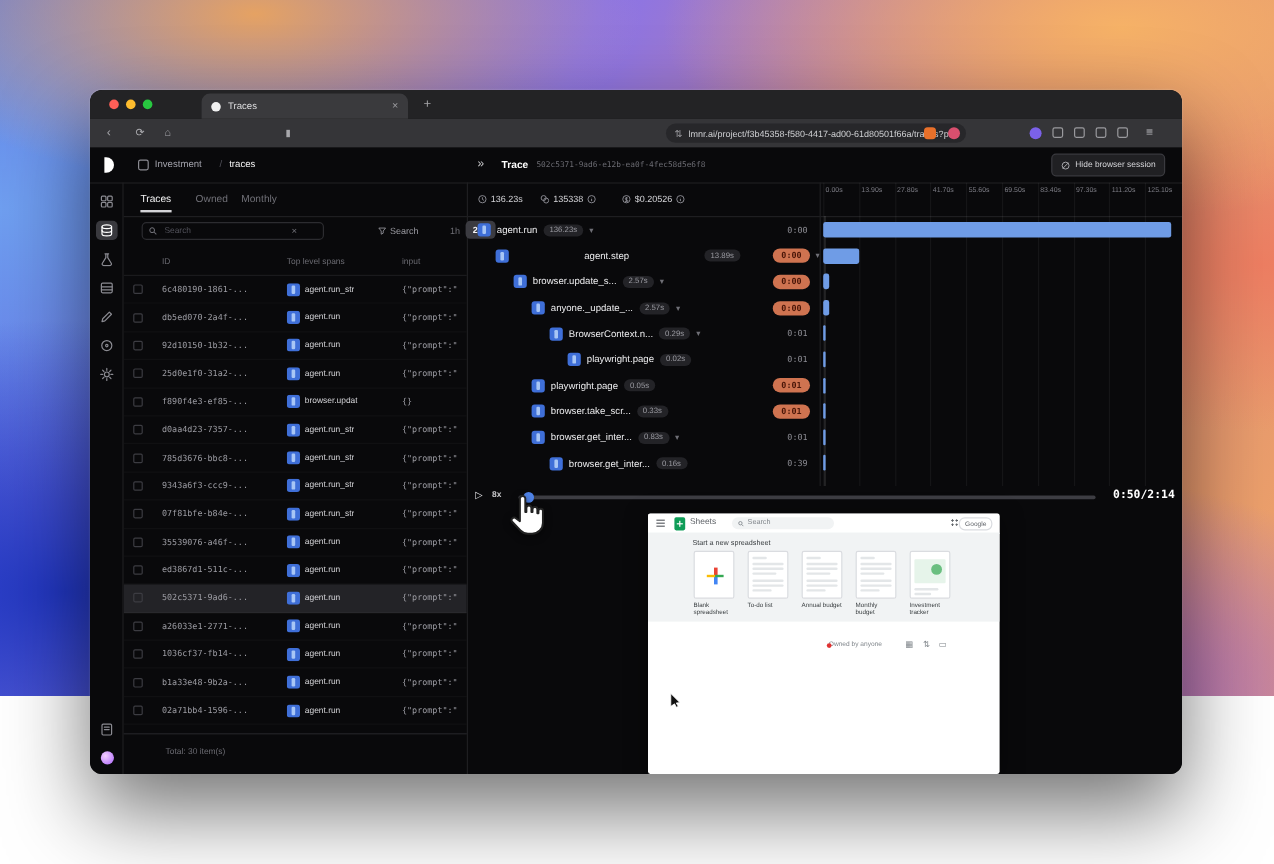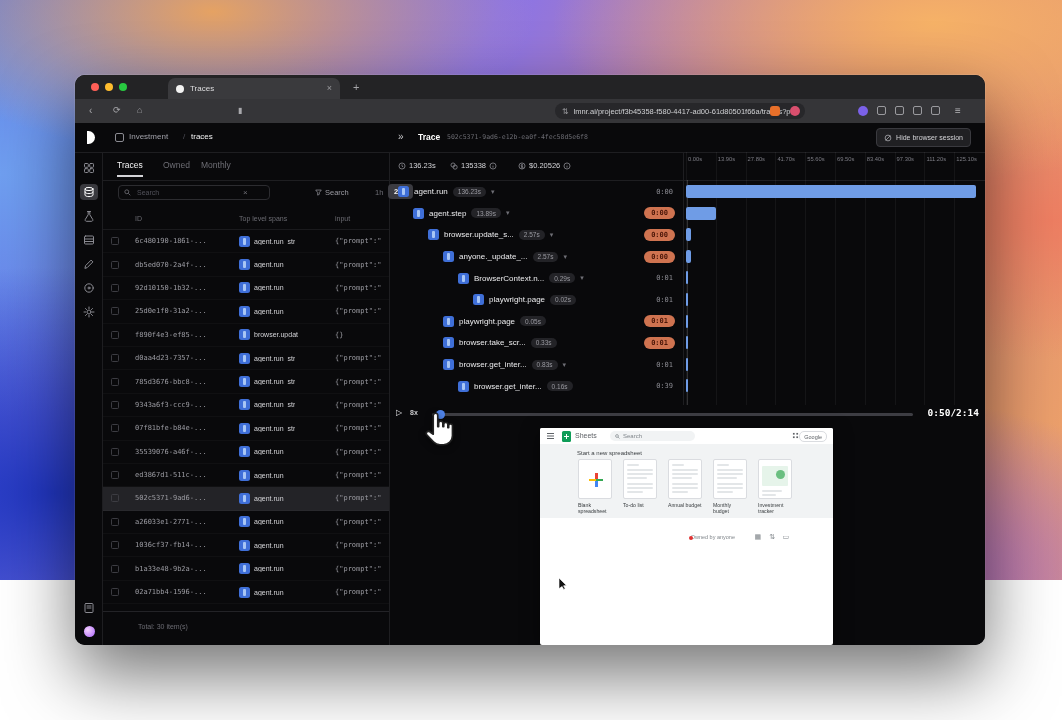--- a/index.html
+++ b/index.html
@@ -517,21 +517,21 @@
         <div class="tree">
             <div class="srow" style="padding-left: 8px;">
               <div class="span-ic">
                 <i></i>
               </div>
               <div class="sname">agent.run</div>
               <div class="dpill">136.23s</div>
               <div class="chev">▾</div>
               <div class="ttime">0:00</div>
             </div>
-            <div class="srow" style="padding-left: 23px;">
+            <div class="srow" style="padding-left: 23px; justify-content: space-between;">
               <div class="span-ic">
                 <i></i>
               </div>
               <div class="sname">agent.step</div>
               <div class="dpill">13.89s</div>
               <div class="chev">▾</div>
               <div class="tpill">0:00</div>
             </div>
             <div class="srow" style="padding-left: 38px;">
               <div class="span-ic">

